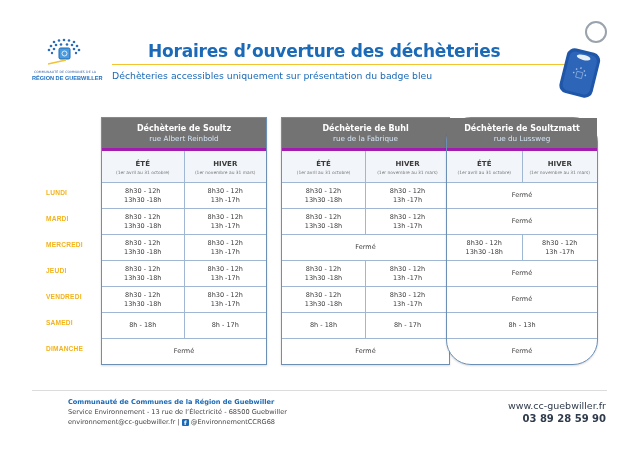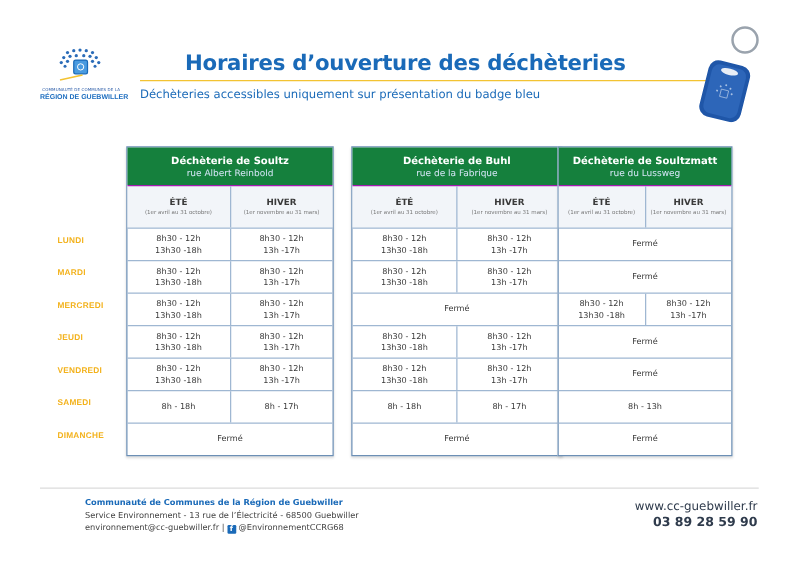--- a/index.html
+++ b/index.html
@@ -14,24 +14,24 @@
   .title { position: absolute; left: 112px; top: 41px; font-size: 17px; font-weight: bold; color: #1a6ab8; white-space: nowrap; letter-spacing: -0.2px; margin-left: 36px; }
   .title-rule { position: absolute; left: 112px; top: 64px; width: 470px; height: 1px; background: #f3c332; }
   .subtitle { position: absolute; left: 112px; top: 70px; font-size: 9.3px; color: #1a6ab8; white-space: nowrap; }
 
   .badge { position: absolute; left: 556px; top: 18px; width: 60px; height: 80px; }
 
   .days { position: absolute; left: 46px; top: 180px; width: 55px; }
   .day { height: 26px; line-height: 26px; font-size: 6.6px; font-weight: bold; color: #f3b21c; letter-spacing: 0.2px; font-family: "Liberation Sans", sans-serif; }
 
   .panel { position: absolute; top: 117px; border: 1px solid #6c8fb5; background: #fff; box-shadow: 0 1px 2px rgba(0,0,0,0.15); }
-  .panel-head { height: 30px; background: #15803d; color: #fff; text-align: center; padding-top: 6px; }
+  .panel-head { height: 30px; background: #737373; color: #fff; text-align: center; padding-top: 6px; }
   .panel-head .name { font-size: 8px; font-weight: bold; line-height: 10px; white-space: nowrap; }
   .panel-head .street { font-size: 7.2px; line-height: 10px; color: #d6e6f7; white-space: nowrap; }
-  .seasons { display: flex; height: 34px; background: #f2f5f9; border-top: 1px solid #a21caf; }
+  .seasons { display: flex; height: 34px; background: #f2f5f9; border-top: 3px solid #a21caf; }
   .season { flex: 1; text-align: center; padding-top: 9px; }
   .season + .season { border-left: 1px solid #9fb7d2; }
   .season .s-name { font-size: 7px; font-weight: bold; color: #3a3a3a; line-height: 9px; }
   .season .s-range { font-size: 4.4px; color: #777; line-height: 7px; white-space: nowrap; }
   .row { display: flex; height: 26px; border-top: 1px solid #9fb7d2; }
   .cell { flex: 1; display: flex; flex-direction: column; justify-content: center; align-items: center; font-size: 6.5px; line-height: 9px; color: #3a3a3a; white-space: nowrap; }
   .cell + .cell { border-left: 1px solid #9fb7d2; }
 
   .footer-rule { position: absolute; left: 32px; top: 390px; width: 575px; height: 1px; background: #dcdcdc; }
   .footer-left { position: absolute; left: 32px; top: 397px; font-size: 6.6px; line-height: 10px; color: #444; white-space: nowrap; margin-left: 36px; }
@@ -250,21 +250,21 @@
       <div class="cell">
         <span>8h - 17h</span>
       </div>
     </div>
     <div class="row">
       <div class="cell">
         <span>Fermé</span>
       </div>
     </div>
   </div>
-<div class="panel" style="left:446px; width:140px;">
+<div class="panel" style="left:446px; width:152px;border-radius:25px;">
     <div class="panel-head">
       <div class="name">Déchèterie de Soultzmatt</div>
       <div class="street">rue du Lussweg</div>
     </div>
     <div class="seasons">
       <div class="season">
         <div class="s-name">ÉTÉ</div>
         <div class="s-range">(1er avril au 31 octobre)</div>
       </div>
       <div class="season">

